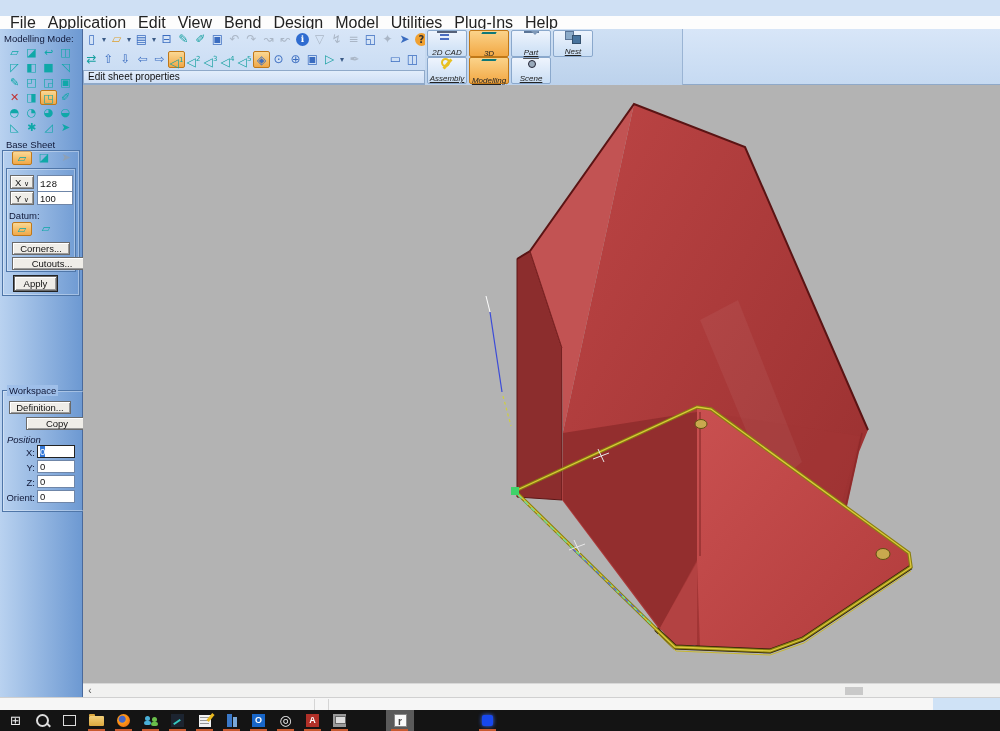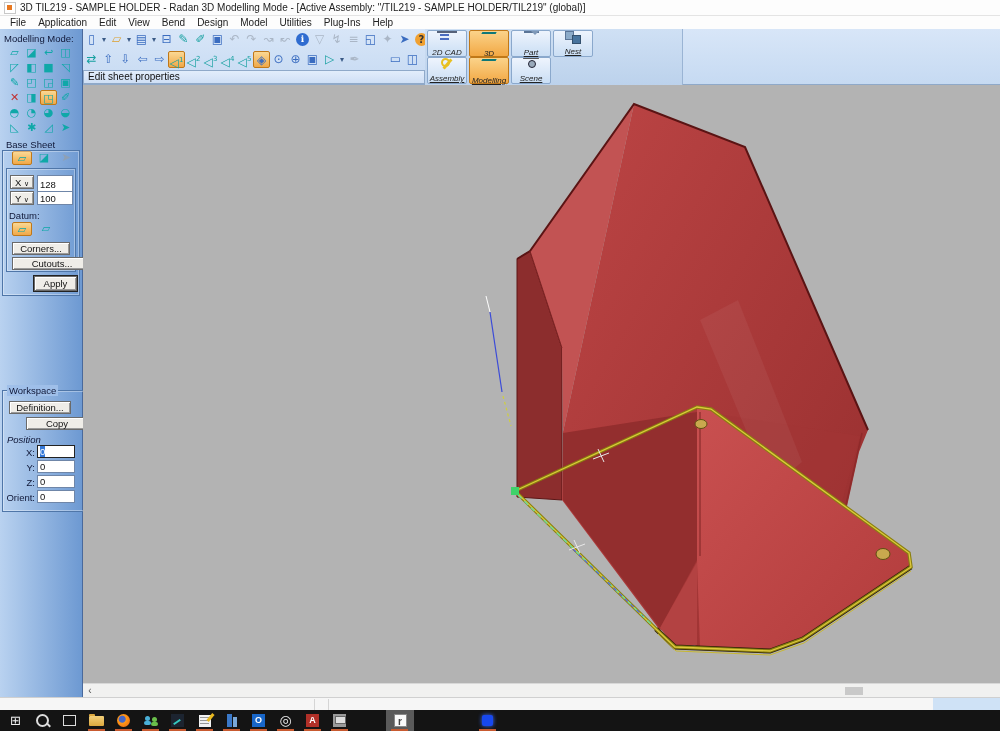--- a/index.html
+++ b/index.html
@@ -6,21 +6,21 @@
   .screen{position:relative;width:1000px;height:731px;overflow:hidden;
     font-family:"Liberation Sans",sans-serif;font-size:10px;color:#1a1a2e;background:#cfe0f4;}
   .abs{position:absolute;}
   
   .titlebar{left:0;top:0;width:1000px;height:16px;background:#fdfdfd;border-bottom:1px solid #e4e4e4;
     display:flex;align-items:center;padding-left:4px;box-sizing:border-box;}
   .appico{width:10px;height:10px;background:#fff;border:1px solid #c8c8c8;margin-right:4px;position:relative;}
   .appico:after{content:"";position:absolute;left:2px;top:2px;width:5px;height:5px;background:#e87820;}
   .titletext{font-size:10px;color:#222;white-space:nowrap;}
   .menubar{left:0;top:16px;width:1000px;height:13px;background:#fdfdfd;display:flex;align-items:center;padding-left:4px;box-sizing:border-box;}
-  .menuitem{padding:4px 6px;font-size:10px;color:#222;cursor:default;}
+  .menuitem{padding:4px 6px;font-size:16px;color:#222;cursor:default;}
   
   .tbzone{left:0;top:29px;width:1000px;height:56px;background:linear-gradient(#d8e6f8,#c6daf2);border-bottom:1px solid #8fa9c9;box-sizing:border-box;}
   .tbrow{position:absolute;display:flex;align-items:center;}
   .ti{width:17px;height:17px;line-height:17px;text-align:center;font-size:12px;
       font-family:"DejaVu Sans",sans-serif;cursor:default;}
   .ti.sm{width:8px;font-size:8px;color:#3a5a86;}
   .c-blue{color:#3a6cc0;} .c-teal{color:#16a0a0;} .c-org{color:#dca030;} .c-dis{color:#aab6c6;}
   .c-info{background:#2f6cd0;color:#fff;border-radius:50%;width:13px;height:13px;line-height:13px;margin:0 2px;font-size:9px;}
   .c-help{background:#f0a030;color:#333;border-radius:50%;width:13px;height:13px;line-height:13px;margin:0 2px;font-weight:bold;font-size:10px;}
   .ti.act,.gi.act{background:linear-gradient(#fad894,#f0a848);border:1px solid #c07818;box-sizing:border-box;border-radius:2px;}
@@ -99,24 +99,20 @@
   .tk-shot{width:13px;height:13px;background:#9a9a9a;position:relative;}
   .tk-shot:after{content:"";position:absolute;left:2px;top:2px;width:9px;height:6px;background:#dedede;border:1px solid #666;}
   .tk-radan{width:13px;height:13px;background:#fafafa;color:#444;font-weight:bold;font-size:10px;text-align:center;line-height:13px;border:1px solid #888;box-sizing:border-box;}
   .tk-dot{width:11px;height:11px;background:#1848ee;border-radius:2px;box-shadow:0 0 4px #3a6aff;}
 </style>
 </head>
 <body>
 
 <div class="screen">
 
-  <div class="abs titlebar">
-    <span class="appico"></span>
-    <span class="titletext">3D TIL219 - SAMPLE HOLDER - Radan 3D Modelling Mode - [Active Assembly: "/TIL219 - SAMPLE HOLDER/TIL219" (global)]</span>
-  </div>
 
   <div class="abs menubar">
     <span class="menuitem">File</span>
     <span class="menuitem">Application</span>
     <span class="menuitem">Edit</span>
     <span class="menuitem">View</span>
     <span class="menuitem">Bend</span>
     <span class="menuitem">Design</span>
     <span class="menuitem">Model</span>
     <span class="menuitem">Utilities</span>
@@ -240,35 +236,35 @@
     <span class="sheetico" style="left:34px;top:122px;">◪</span>
     <span class="sheetico" style="left:56px;top:122px;color:#8fa0b4;">➤</span>
 
     <div class="gbox" style="left:2px;top:121px;width:78px;height:146px;"></div>
     <div class="gbox" style="left:6px;top:139px;width:70px;height:104px;"></div>
 
     <div class="minibtn" style="left:10px;top:146px;width:24px;height:14px;line-height:13px;">
       <span>X</span>
       <span style="font-size:7px;">∨</span>
     </div>
-    <input class="fld" style="left: 37px; top: 146px; width: 36px; height: 18px;" value="128">
+    <input class="fld" style="left: 37px; top: 146px; width: 36px; height: 18px; font-family: Liberation Mono, monospace;" value="128">
     <div class="minibtn" style="left:10px;top:162px;width:24px;height:14px;line-height:13px;">
       <span>Y</span>
       <span style="font-size:7px;">∨</span>
     </div>
     <input class="fld" style="left: 37px; top: 162px; width: 36px; height: 14px;" value="100">
 
     <span class="sb-label" style="left:9px;top:181px;">Datum:</span>
     <span class="sheetico on" style="left:12px;top:193px;">▱</span>
     <span class="sheetico" style="left:36px;top:193px;">▱</span>
 
     <div class="minibtn" style="left:12px;top:213px;width:58px;height:13px;line-height:12px;">Corners...</div>
     <div class="minibtn" style="left:12px;top:228px;width:80px;height:13px;line-height:12px;">Cutouts...</div>
 
-    <div class="minibtn" style="left:34px;top:247px;width:43px;height:15px;line-height:14px;outline:1px solid #222;">Apply</div>
+    <div class="minibtn" style="left:14px;top:247px;width:43px;height:15px;line-height:14px;outline:1px solid #222;">Apply</div>
 
     <div class="gbox" style="left:2px;top:361px;width:88px;height:122px;">
       <span class="sb-label" style="left:4px;top:-6px;background:#9fbfe9;padding:0 2px;">Workspace</span>
       <div class="minibtn" style="left:6px;top:10px;width:62px;height:13px;line-height:12px;">Definition...</div>
       <div class="minibtn" style="left:6px;top:26px;width:62px;height:13px;line-height:12px;margin-left:17px;">Copy</div>
       <span class="sb-label" style="left:4px;top:43px;font-style:italic;">Position</span>
       <span class="sb-label" style="left:0;top:56px;width:32px;text-align:right;display:inline-block;">X:</span>
       <div class="fld" style="left:34px;top:54px;width:38px;height:13px;border:1px solid #222;"><span style="background:#3478d8;color:#fff;">0</span></div>
       <span class="sb-label" style="left:0;top:71px;width:32px;text-align:right;display:inline-block;">Y:</span>
       <input class="fld" style="left: 34px; top: 69px; width: 38px; height: 13px;" value="0">

